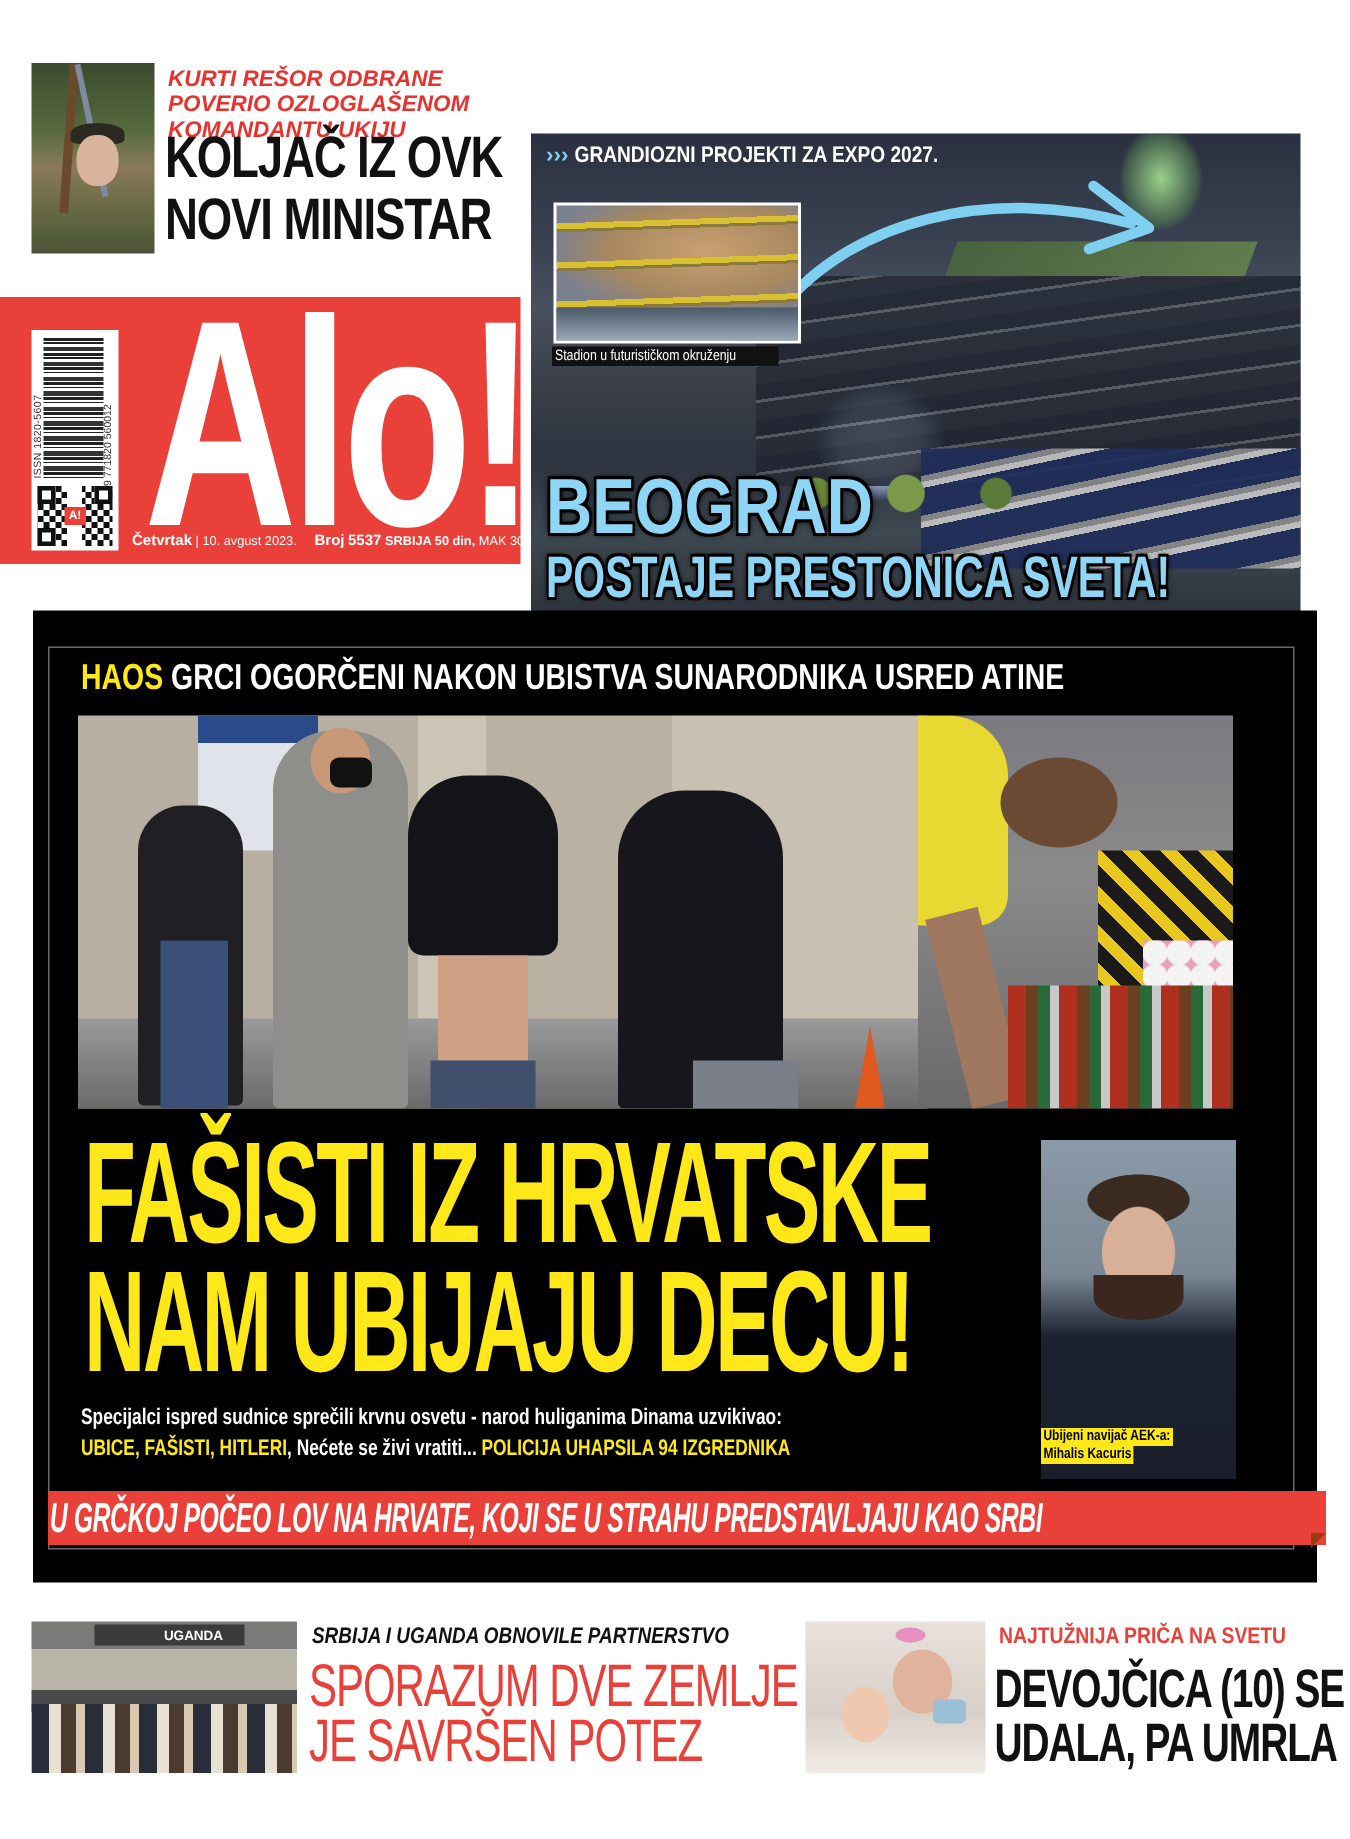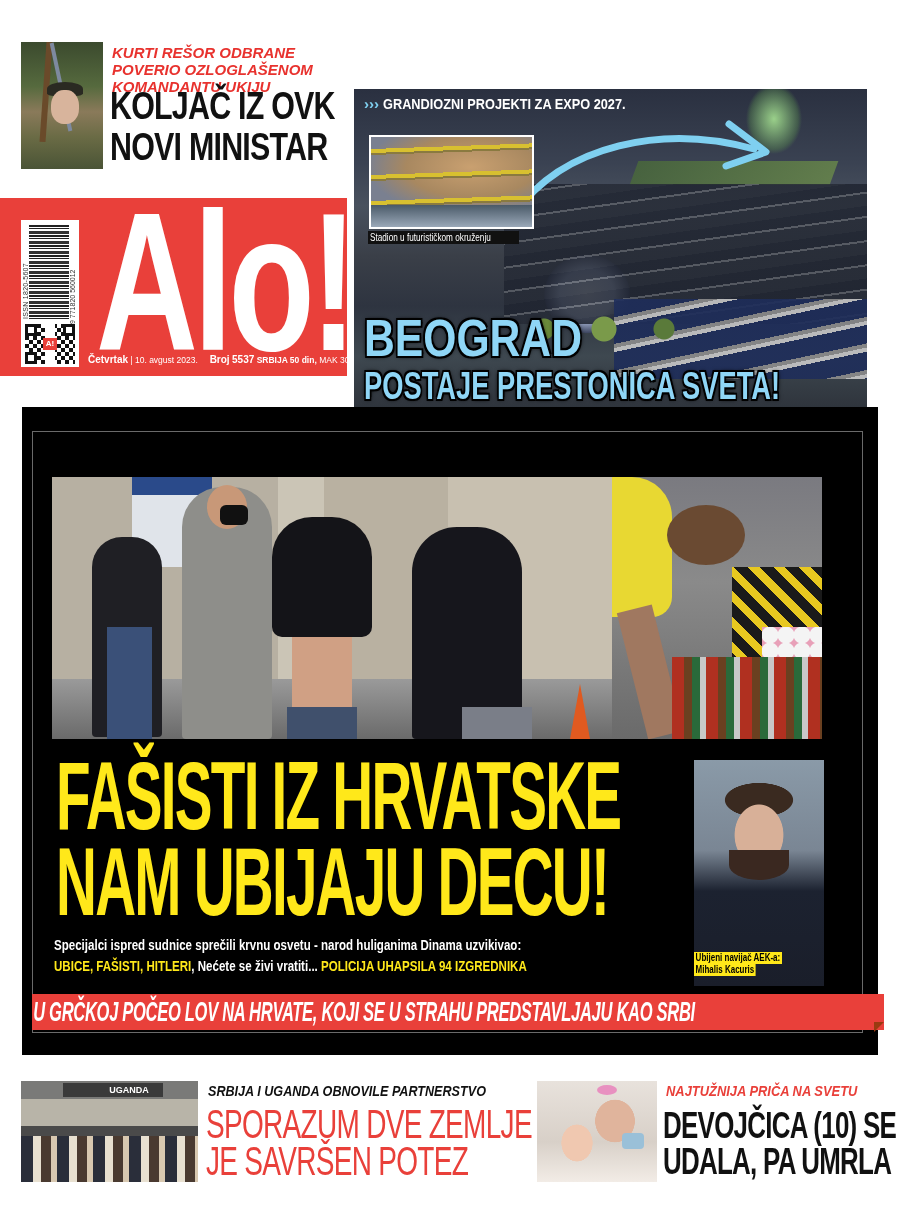--- a/index.html
+++ b/index.html
@@ -201,21 +201,21 @@
   #girl-photo {
     position: absolute; left: 537px; top: 1081px; width: 120px; height: 101px;
     background:
       radial-gradient(ellipse 22px 26px at 40px 62px, #f0c8b0 0 70%, transparent 72%),
       radial-gradient(ellipse 28px 30px at 78px 40px, #e0b49c 0 70%, transparent 72%),
       linear-gradient(180deg, #e8e2dc 0%, #d8d0c8 60%, #f2ece6 100%);
   }
   #girl-photo .mask { position: absolute; left: 85px; top: 52px; width: 22px; height: 16px; background: #9ac0d8; border-radius: 4px; }
   #girl-photo .pink { position: absolute; left: 60px; top: 4px; width: 20px; height: 10px; background: #e890c0; border-radius: 50%; }
   #girl-kicker {
-    position: absolute; left: 666px; top: 1082px; color: #e9403a; font-style: italic; font-weight: 700; font-size: 15px; line-height: 18px; white-space: nowrap;
+    position: absolute; left: 666px; top: 1082px; color: #e9403a; font-weight: 700; font-size: 15px; line-height: 18px; white-space: nowrap;
   }
   #girl-kicker span { display: inline-block; transform: scaleX(0.86); transform-origin: left center; }
   #girl-title {
     position: absolute; left: 663px; top: 1108px; color: #111; font-weight: 700;
   }
   #girl-title span { display: block; font-size: 36px; line-height: 36px; letter-spacing: -1px; transform: scaleX(0.72); transform-origin: left center; white-space: nowrap; }
 </style>
 </head>
 <body>
 
@@ -272,20 +272,26 @@
   </div>
   <div id="stadium-caption"><span>Stadion u futurističkom okruženju</span></div>
   <div id="expo-title">
     <span class="l1">BEOGRAD</span>
     <span class="l2">POSTAJE PRESTONICA SVETA!</span>
   </div>
 </div>
 
 <div id="main">
   <div class="inner-frame"></div>
+  <div id="haos">
+    <span class="inner">
+      <span class="kw">HAOS</span>
+      <span class="rest">GRCI OGORČENI NAKON UBISTVA SUNARODNIKA USRED ATINE</span>
+    </span>
+  </div>
 
   <div id="photo-fans">
     <div class="booth"></div>
     <div class="ground"></div>
     <div class="p" style="left:40px;top:60px;width:70px;height:200px;background:#1f1f24;border-radius:30px 30px 4px 4px;"></div>
     <div class="p" style="left:55px;top:150px;width:45px;height:112px;background:#3a5078;"></div>
     <div class="p" style="left:130px;top:10px;width:90px;height:252px;background:#8e8e8a;border-radius:40px 40px 4px 4px;"></div>
     <div class="p" style="left:155px;top:8px;width:40px;height:44px;background:#c89878;border-radius:50%;"></div>
     <div class="p" style="left:168px;top:28px;width:28px;height:20px;background:#111;border-radius:6px;"></div>
     <div class="p" style="left:220px;top:40px;width:100px;height:120px;background:#141418;border-radius:40px 40px 10px 10px;"></div>

